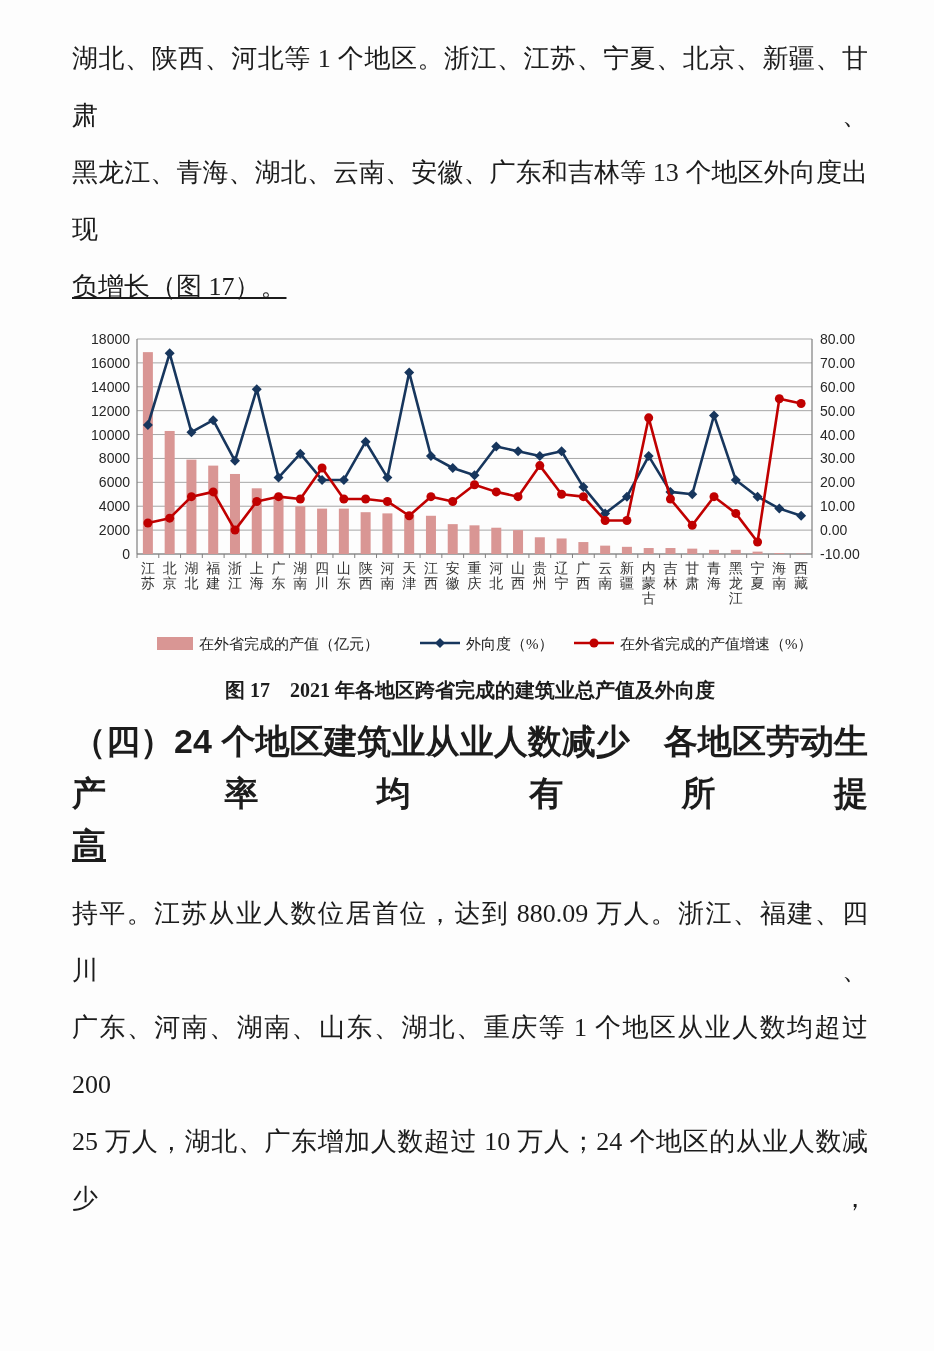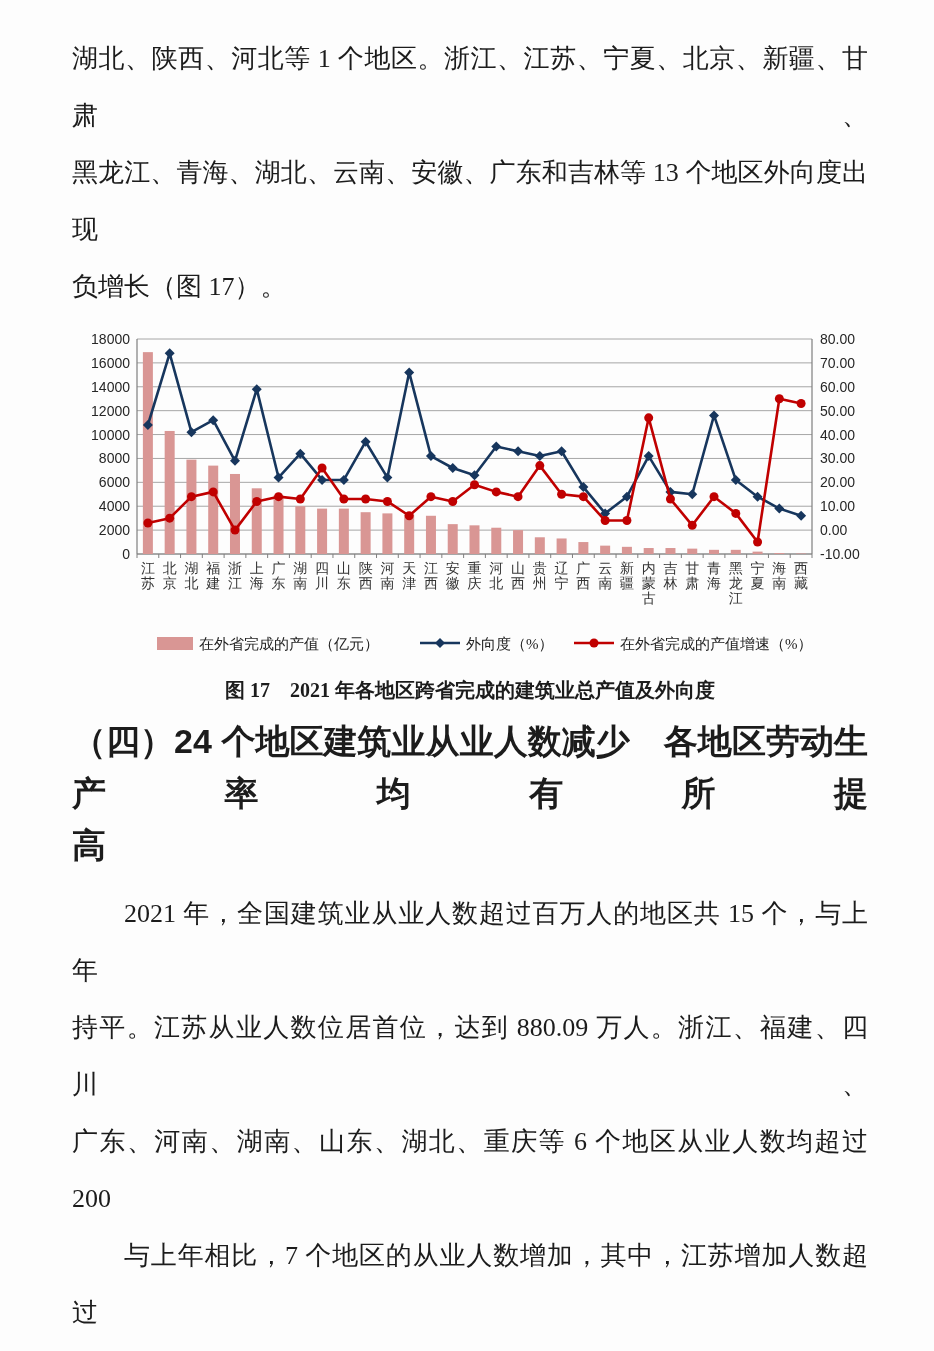--- a/index.html
+++ b/index.html
@@ -3,21 +3,21 @@
 <meta charset="utf-8">
 <style>
   html,body { margin:0; padding:0; background:#ffffff; }
   .page {
     position:relative; width:934px; min-height:1351px; background:#fdfdfd;
     box-sizing:border-box; padding:30px 66px 10px 72px;
     font-family:"Liberation Serif","DejaVu Serif",serif; color:#1c1c1c;
     overflow:hidden;
   }
   .tline { font-size:26px; line-height:57px; text-align:justify; text-align-last:justify; }
-  .tline.last { text-align:last; text-align-last:left; }
+  .tline.last { text-align:last; text-align-last:left;text-decoration:underline; }
   .tline.ind { text-indent:2em; }
   .heading .tline {
     font-weight:bold; font-size:34px; line-height:52px;
     font-family:"Liberation Sans","DejaVu Sans",sans-serif;
   }
   .chart-block { margin:12px 0 0 10px; width:824px; }
   .caption {
     font-size:20px; font-weight:bold; text-align:center;
     line-height:34px; margin:4px 0 8px 0;
   }
@@ -260,24 +260,22 @@
   </div>
 
   <div class="caption">图 17　2021 年各地区跨省完成的建筑业总产值及外向度</div>
 
   <div class="heading">
     <div class="tline">（四）24 个地区建筑业从业人数减少　各地区劳动生产率均有所提</div>
     <div class="tline last">高</div>
   </div>
 
   <div class="para" style="margin-top:14px;">
-    <div class="tline ind">2021 年，全国建筑业从业人数超过百万人的地区共 15 个，与上年</div>
     <div class="tline">持平。江苏从业人数位居首位，达到 880.09 万人。浙江、福建、四川、</div>
-    <div class="tline">广东、河南、湖南、山东、湖北、重庆等 6 个地区从业人数均超过 200</div>
+    <div class="tline">广东、河南、湖南、山东、湖北、重庆等 1 个地区从业人数均超过 200</div>
   </div>
 
   <div class="para">
-    <div class="tline ind">与上年相比，7 个地区的从业人数增加，其中，江苏增加人数超过</div>
     <div class="tline">25 万人，湖北、广东增加人数超过 10 万人；24 个地区的从业人数减少，</div>
 
   </div>
 
 </div>
 
 </body></html>

